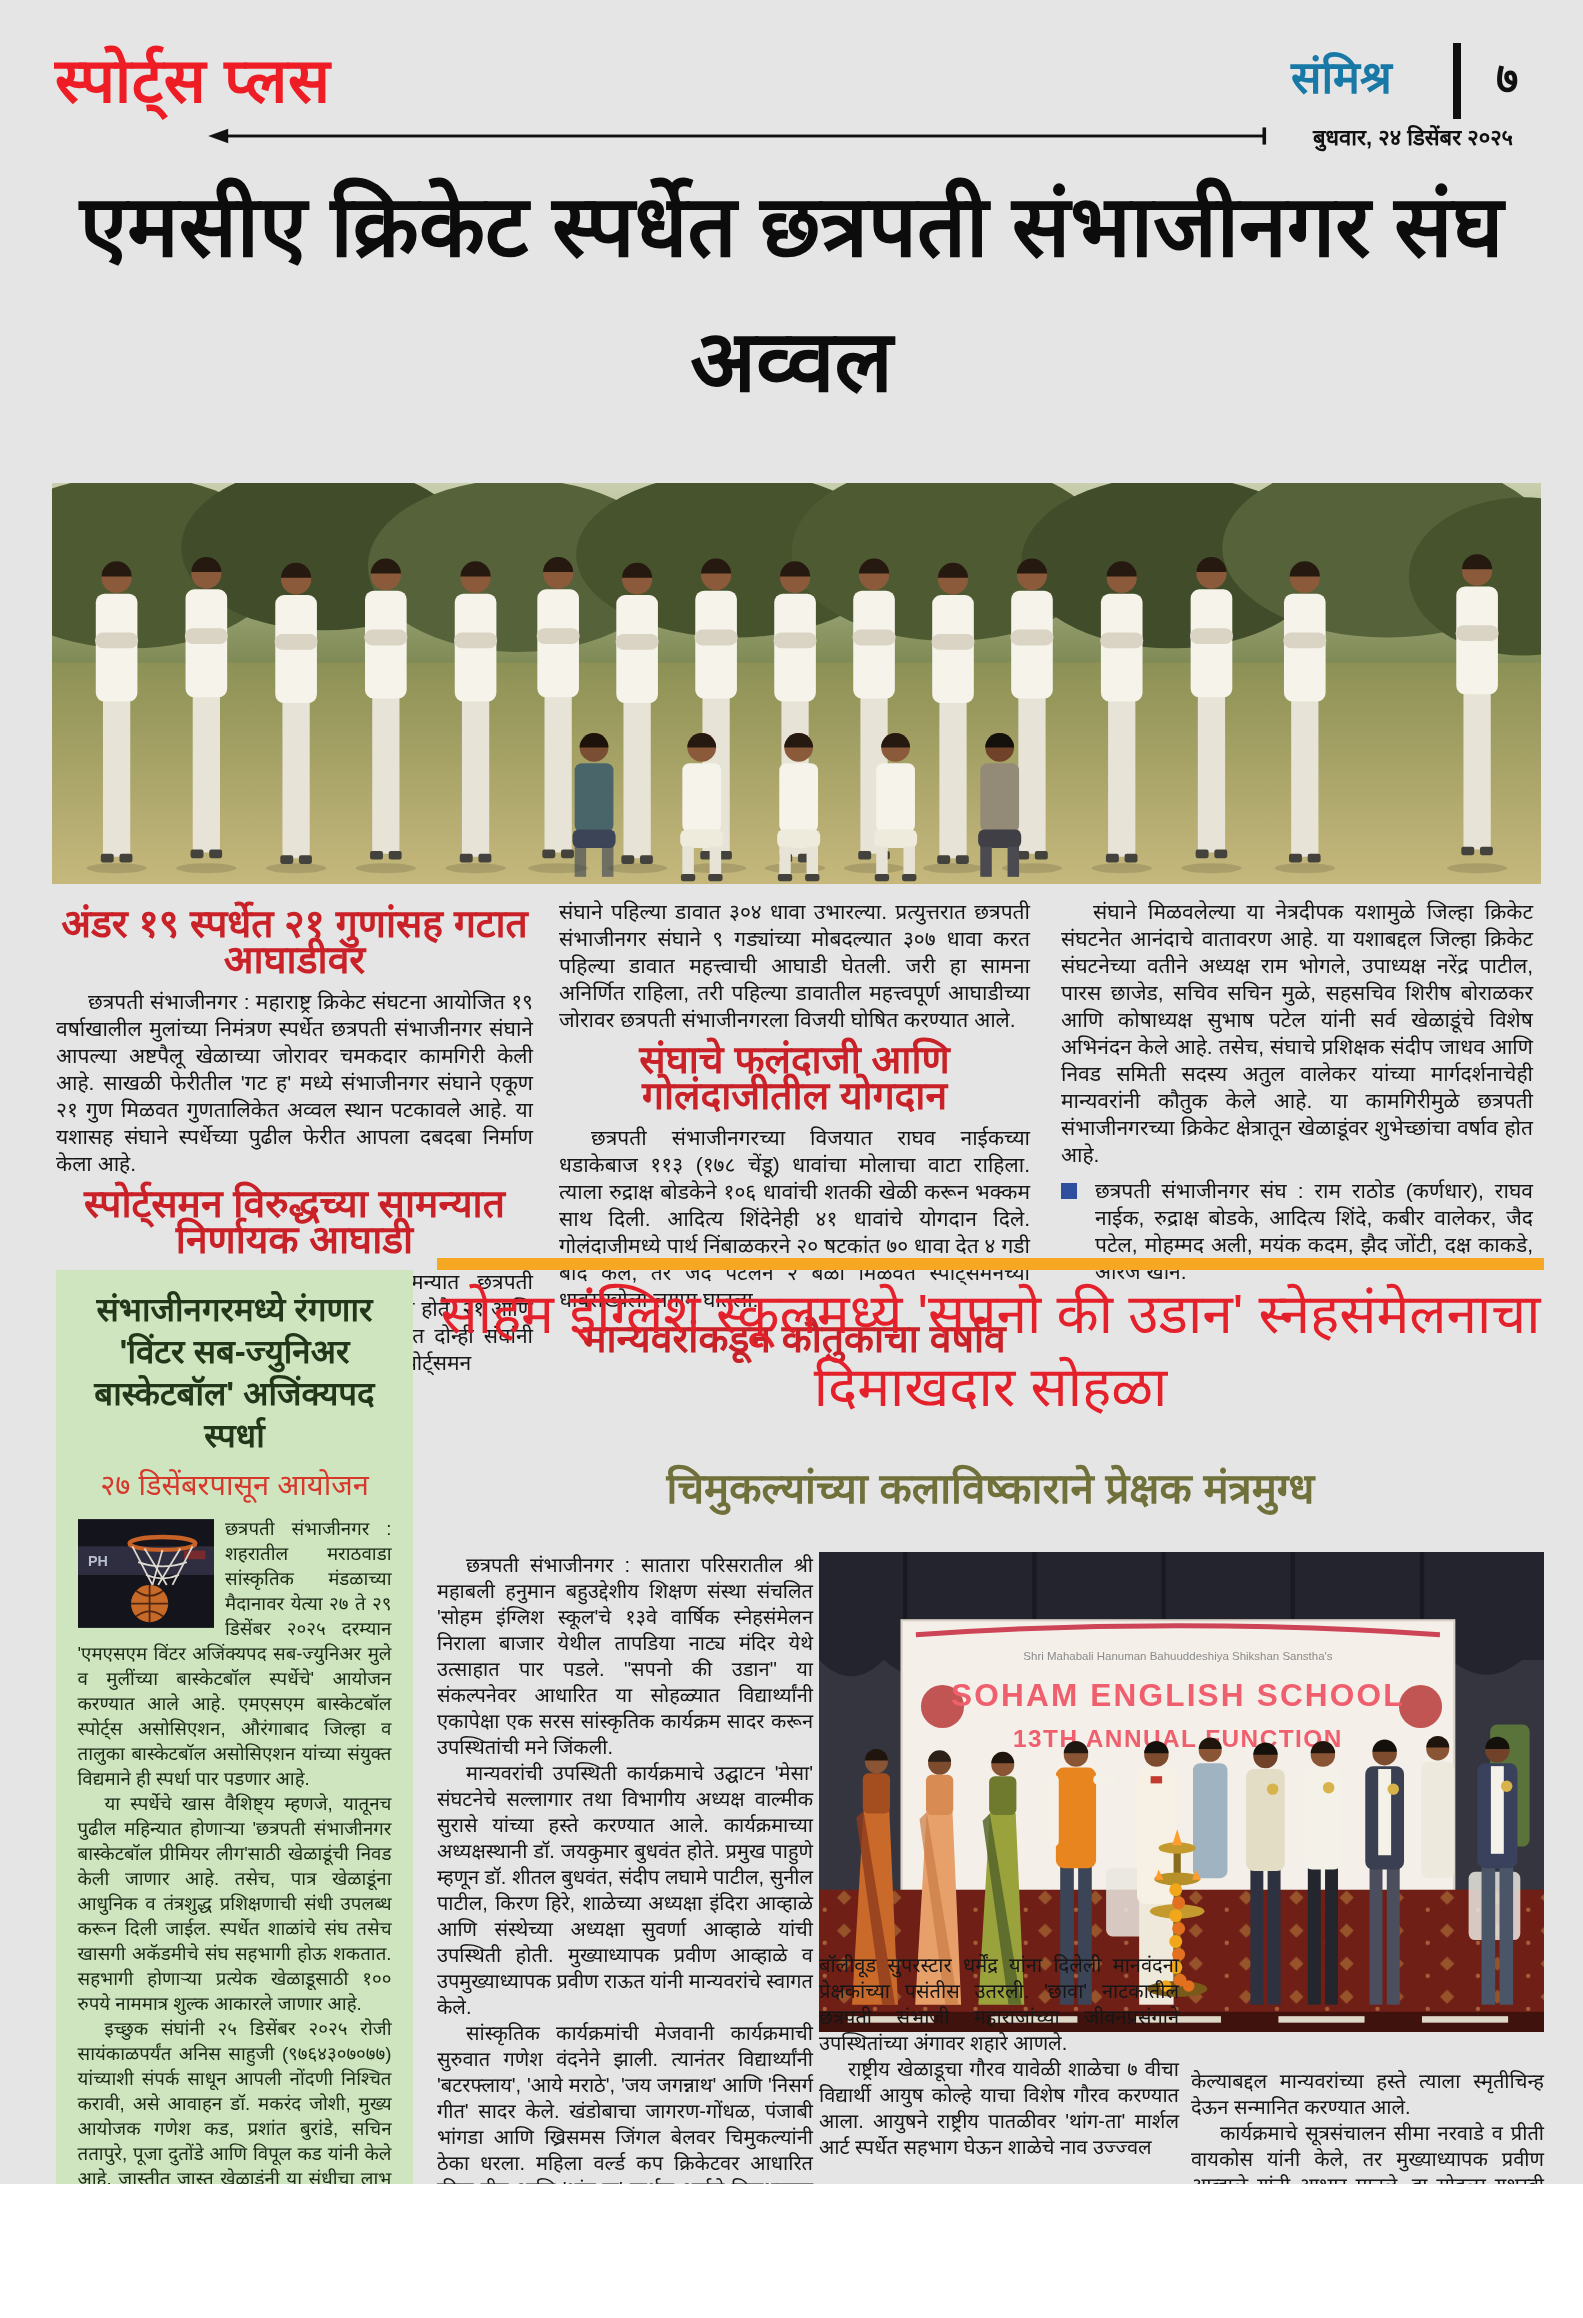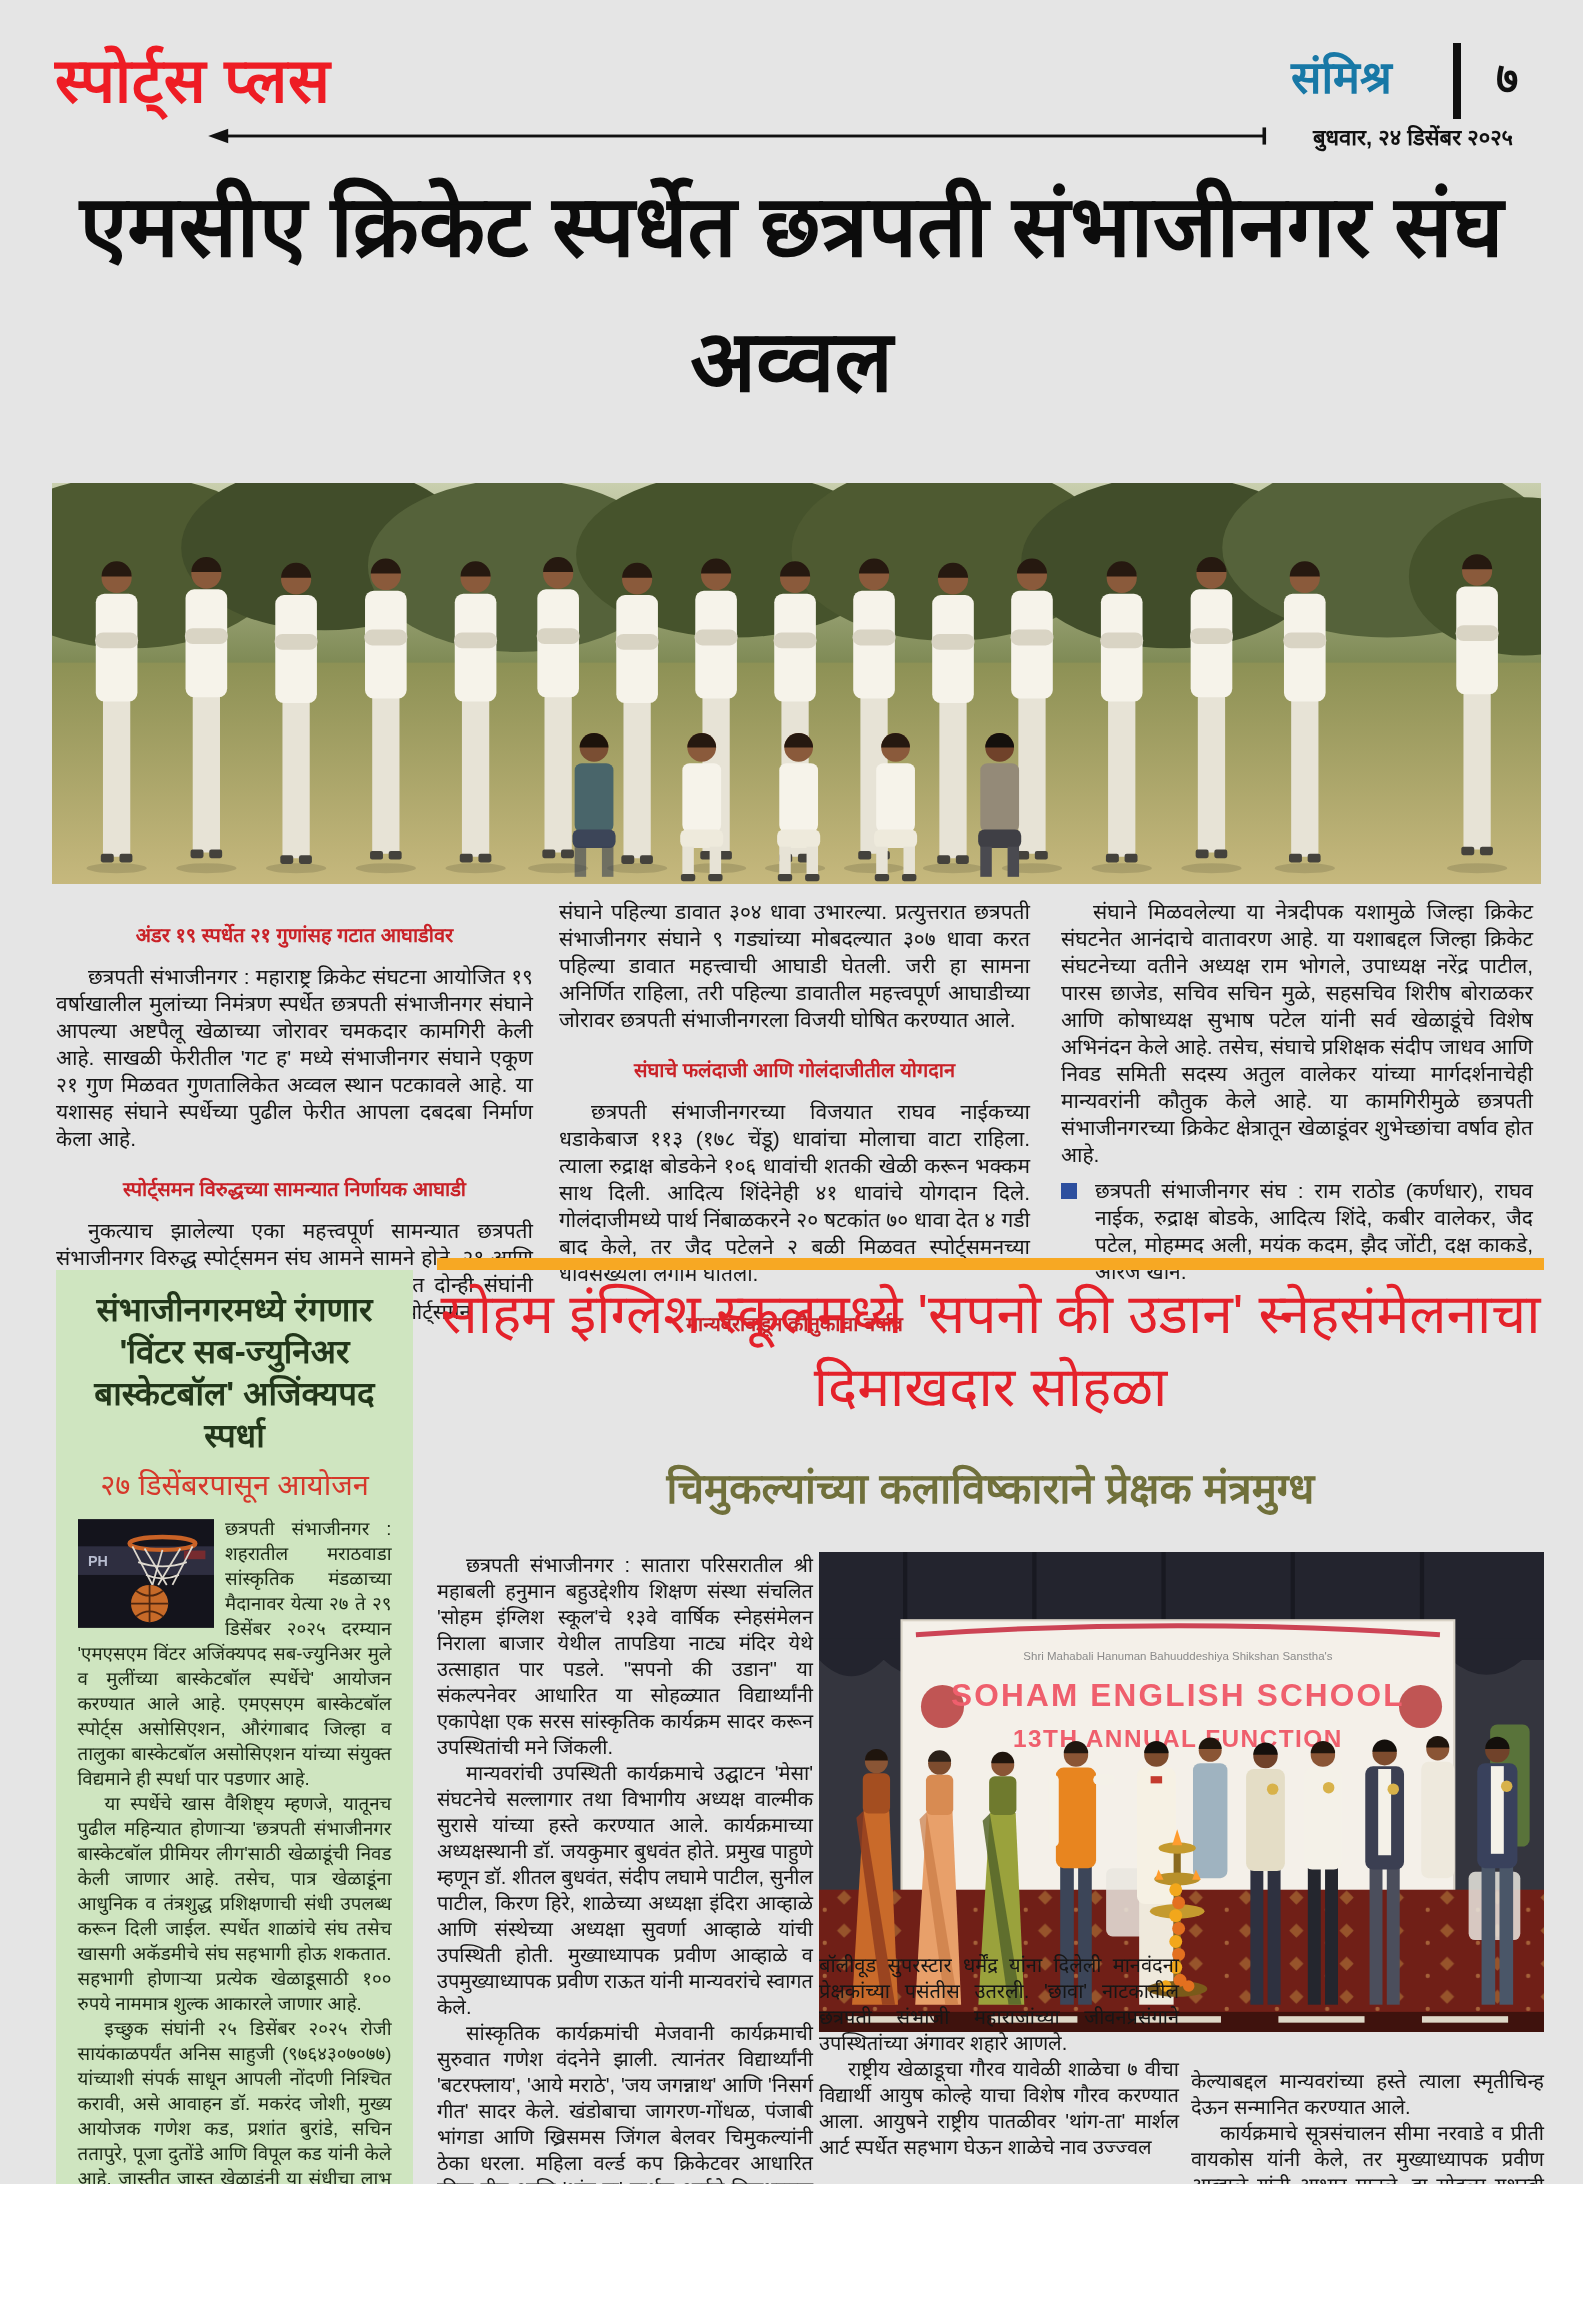--- a/index.html
+++ b/index.html
@@ -17,21 +17,21 @@
 
   
   .headline { left:21.5px; top:159px; width:1540px; text-align:center; font-size:86px;
               line-height:135px; font-weight:bold; color:#0c0c0c; }
   .team-photo { left:52px; top:483px; width:1489px; height:401px; }
 
   .story-col { top:898px; font-size:21px; line-height:27px; text-align:justify; color:#161616; }
   .col1 { left:56px;  width:477px; }
   .col2 { left:559px; width:471px; }
   .col3 { left:1061px; width:472px; }
-  .red-head { font-size:20px; line-height:36px; font-weight:bold; color:#c92127; text-align:center; margin:19px 0 10px; }
+  .red-head { font-size:39px; line-height:36px; font-weight:bold; color:#c92127; text-align:center; margin:8px 0 10px; }
   .story-col p { margin:0 0 8.6px; }
   .indent { text-indent:32px; }
   .bullet { display:flex; gap:18px; margin:0 0 4.3px; }
   .bullet .sq { flex:none; width:16px; height:16px; background:#2d4f9e; margin-top:6.5px; }
   .bullet .btxt { flex:1; }
 
   
   .green-box { left:56px; top:1270px; width:357px; height:972px; background:#cfe5c0;
                box-sizing:border-box; padding:18.7px 21.5px; overflow:hidden; }
   .green-head { font-size:33px; line-height:42px; font-weight:bold; color:#22361a; text-align:center; margin:0 0 10px; }

